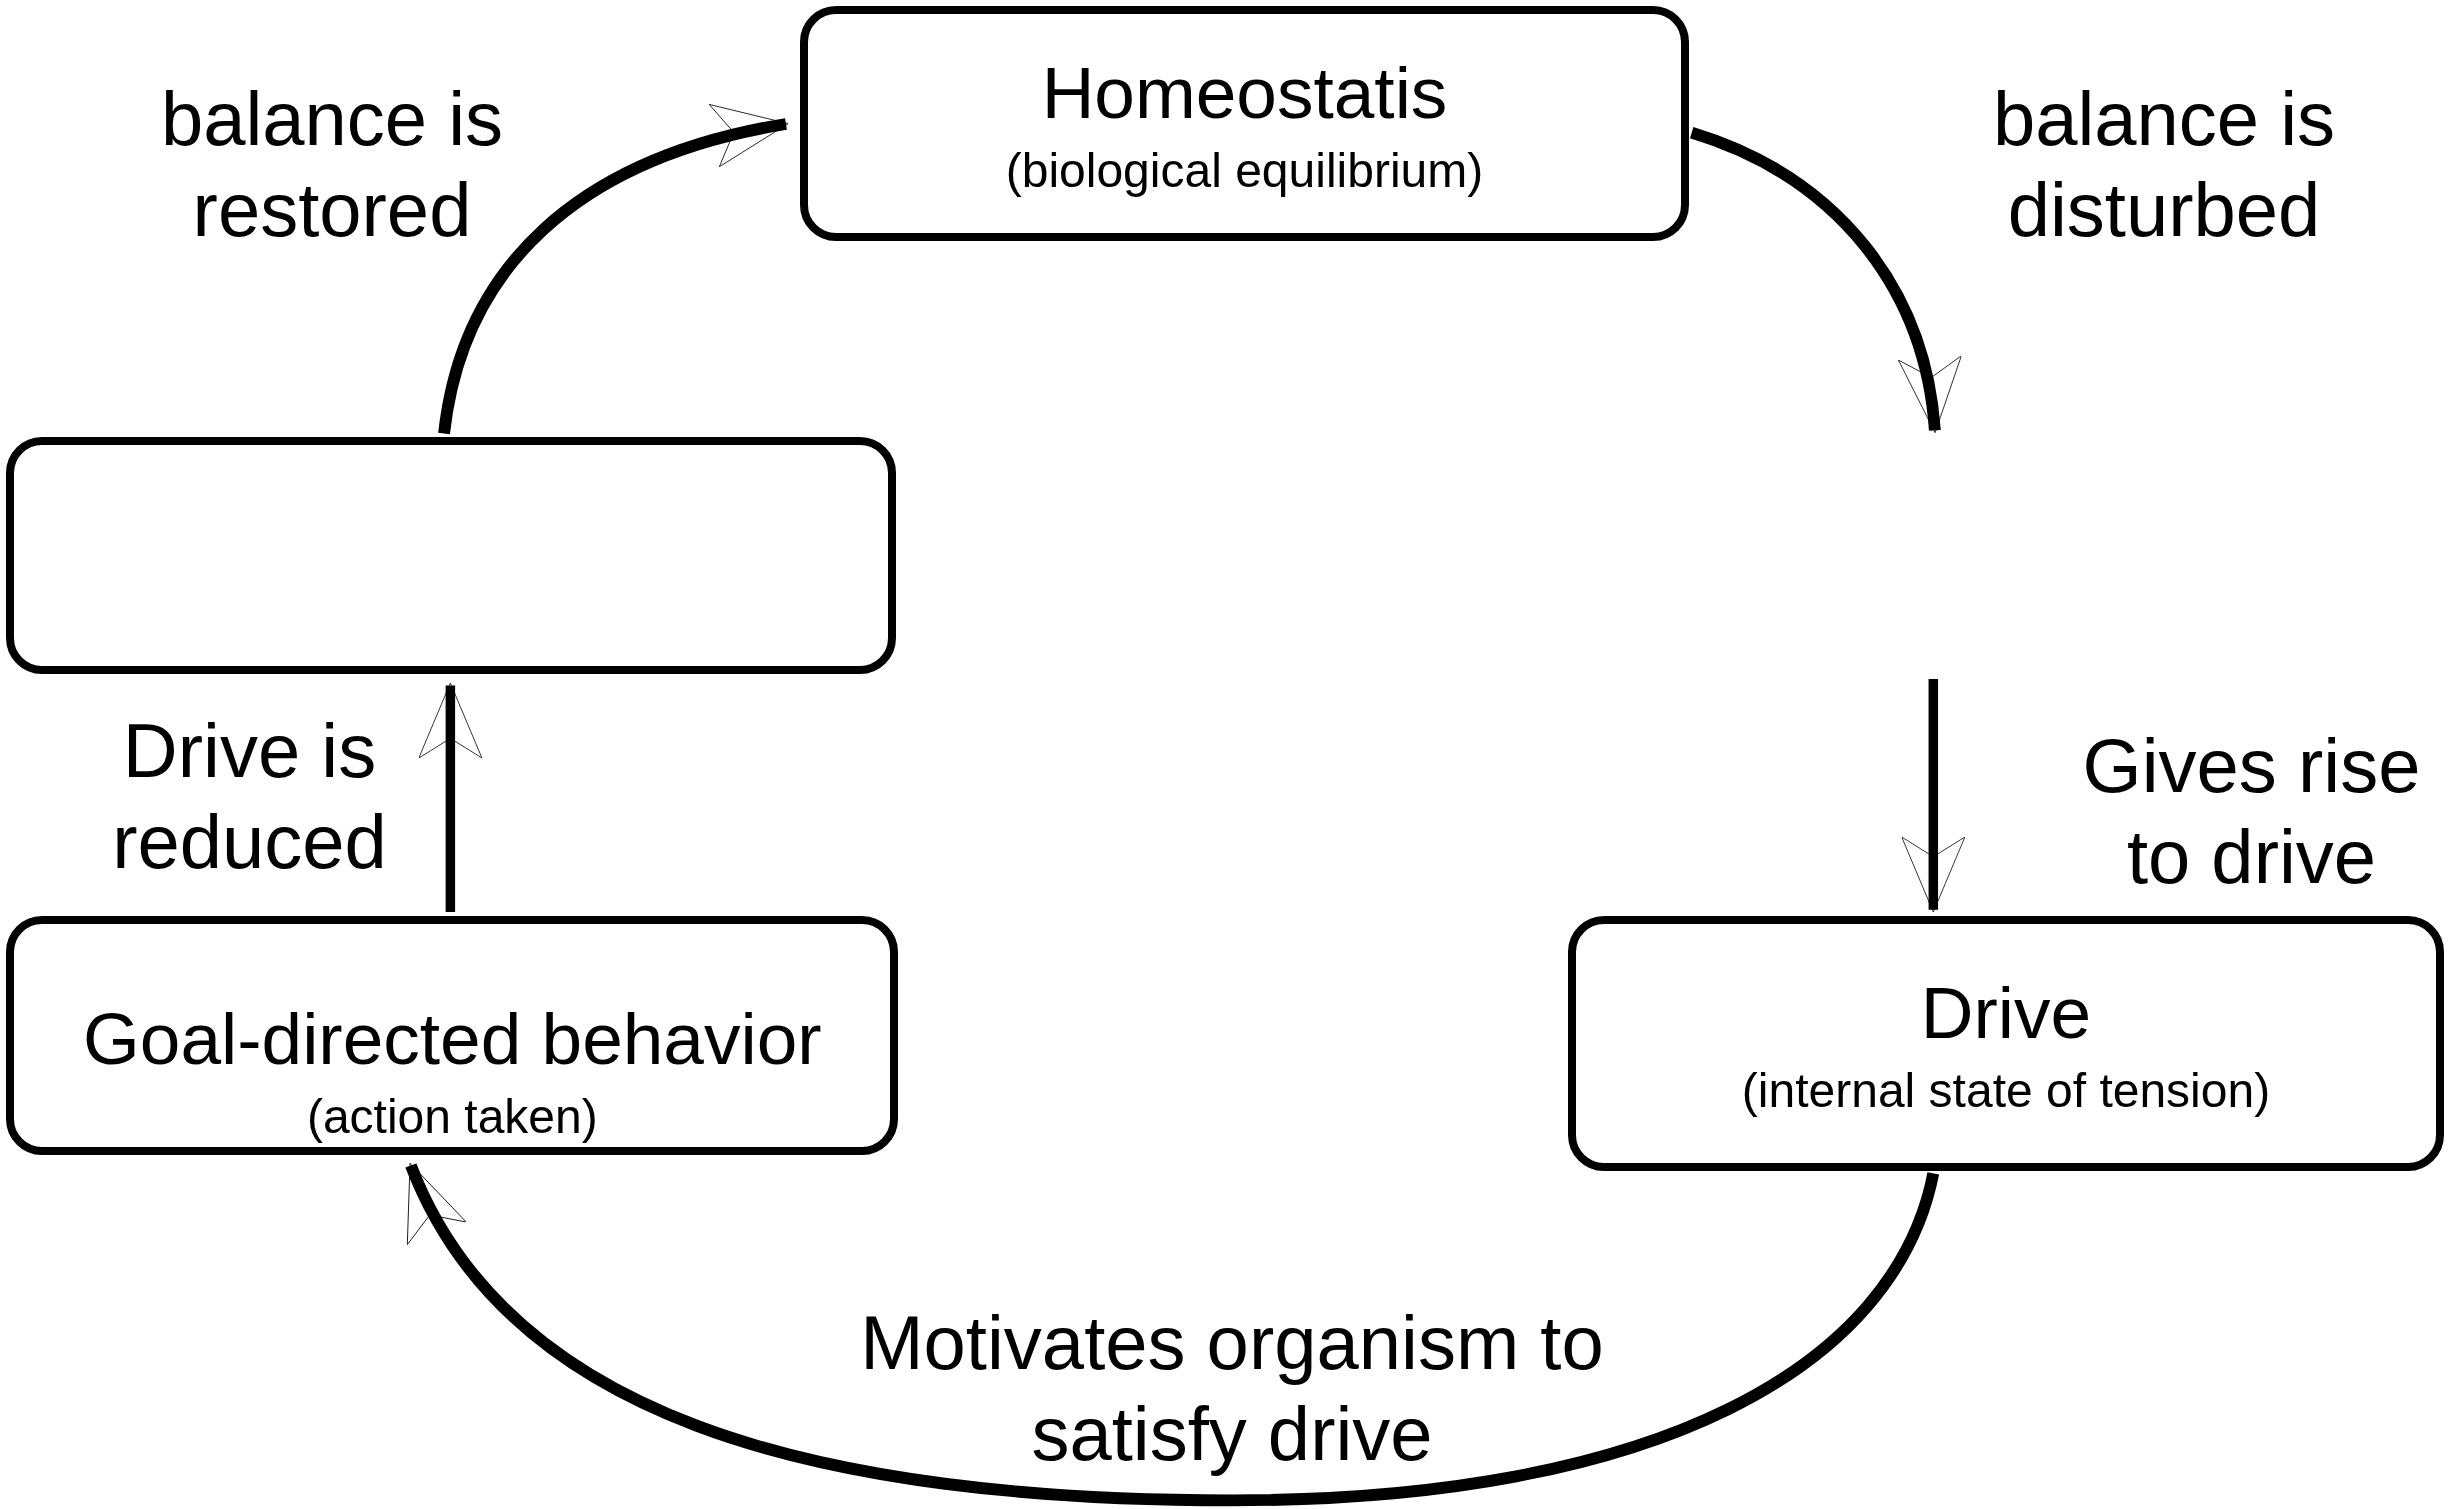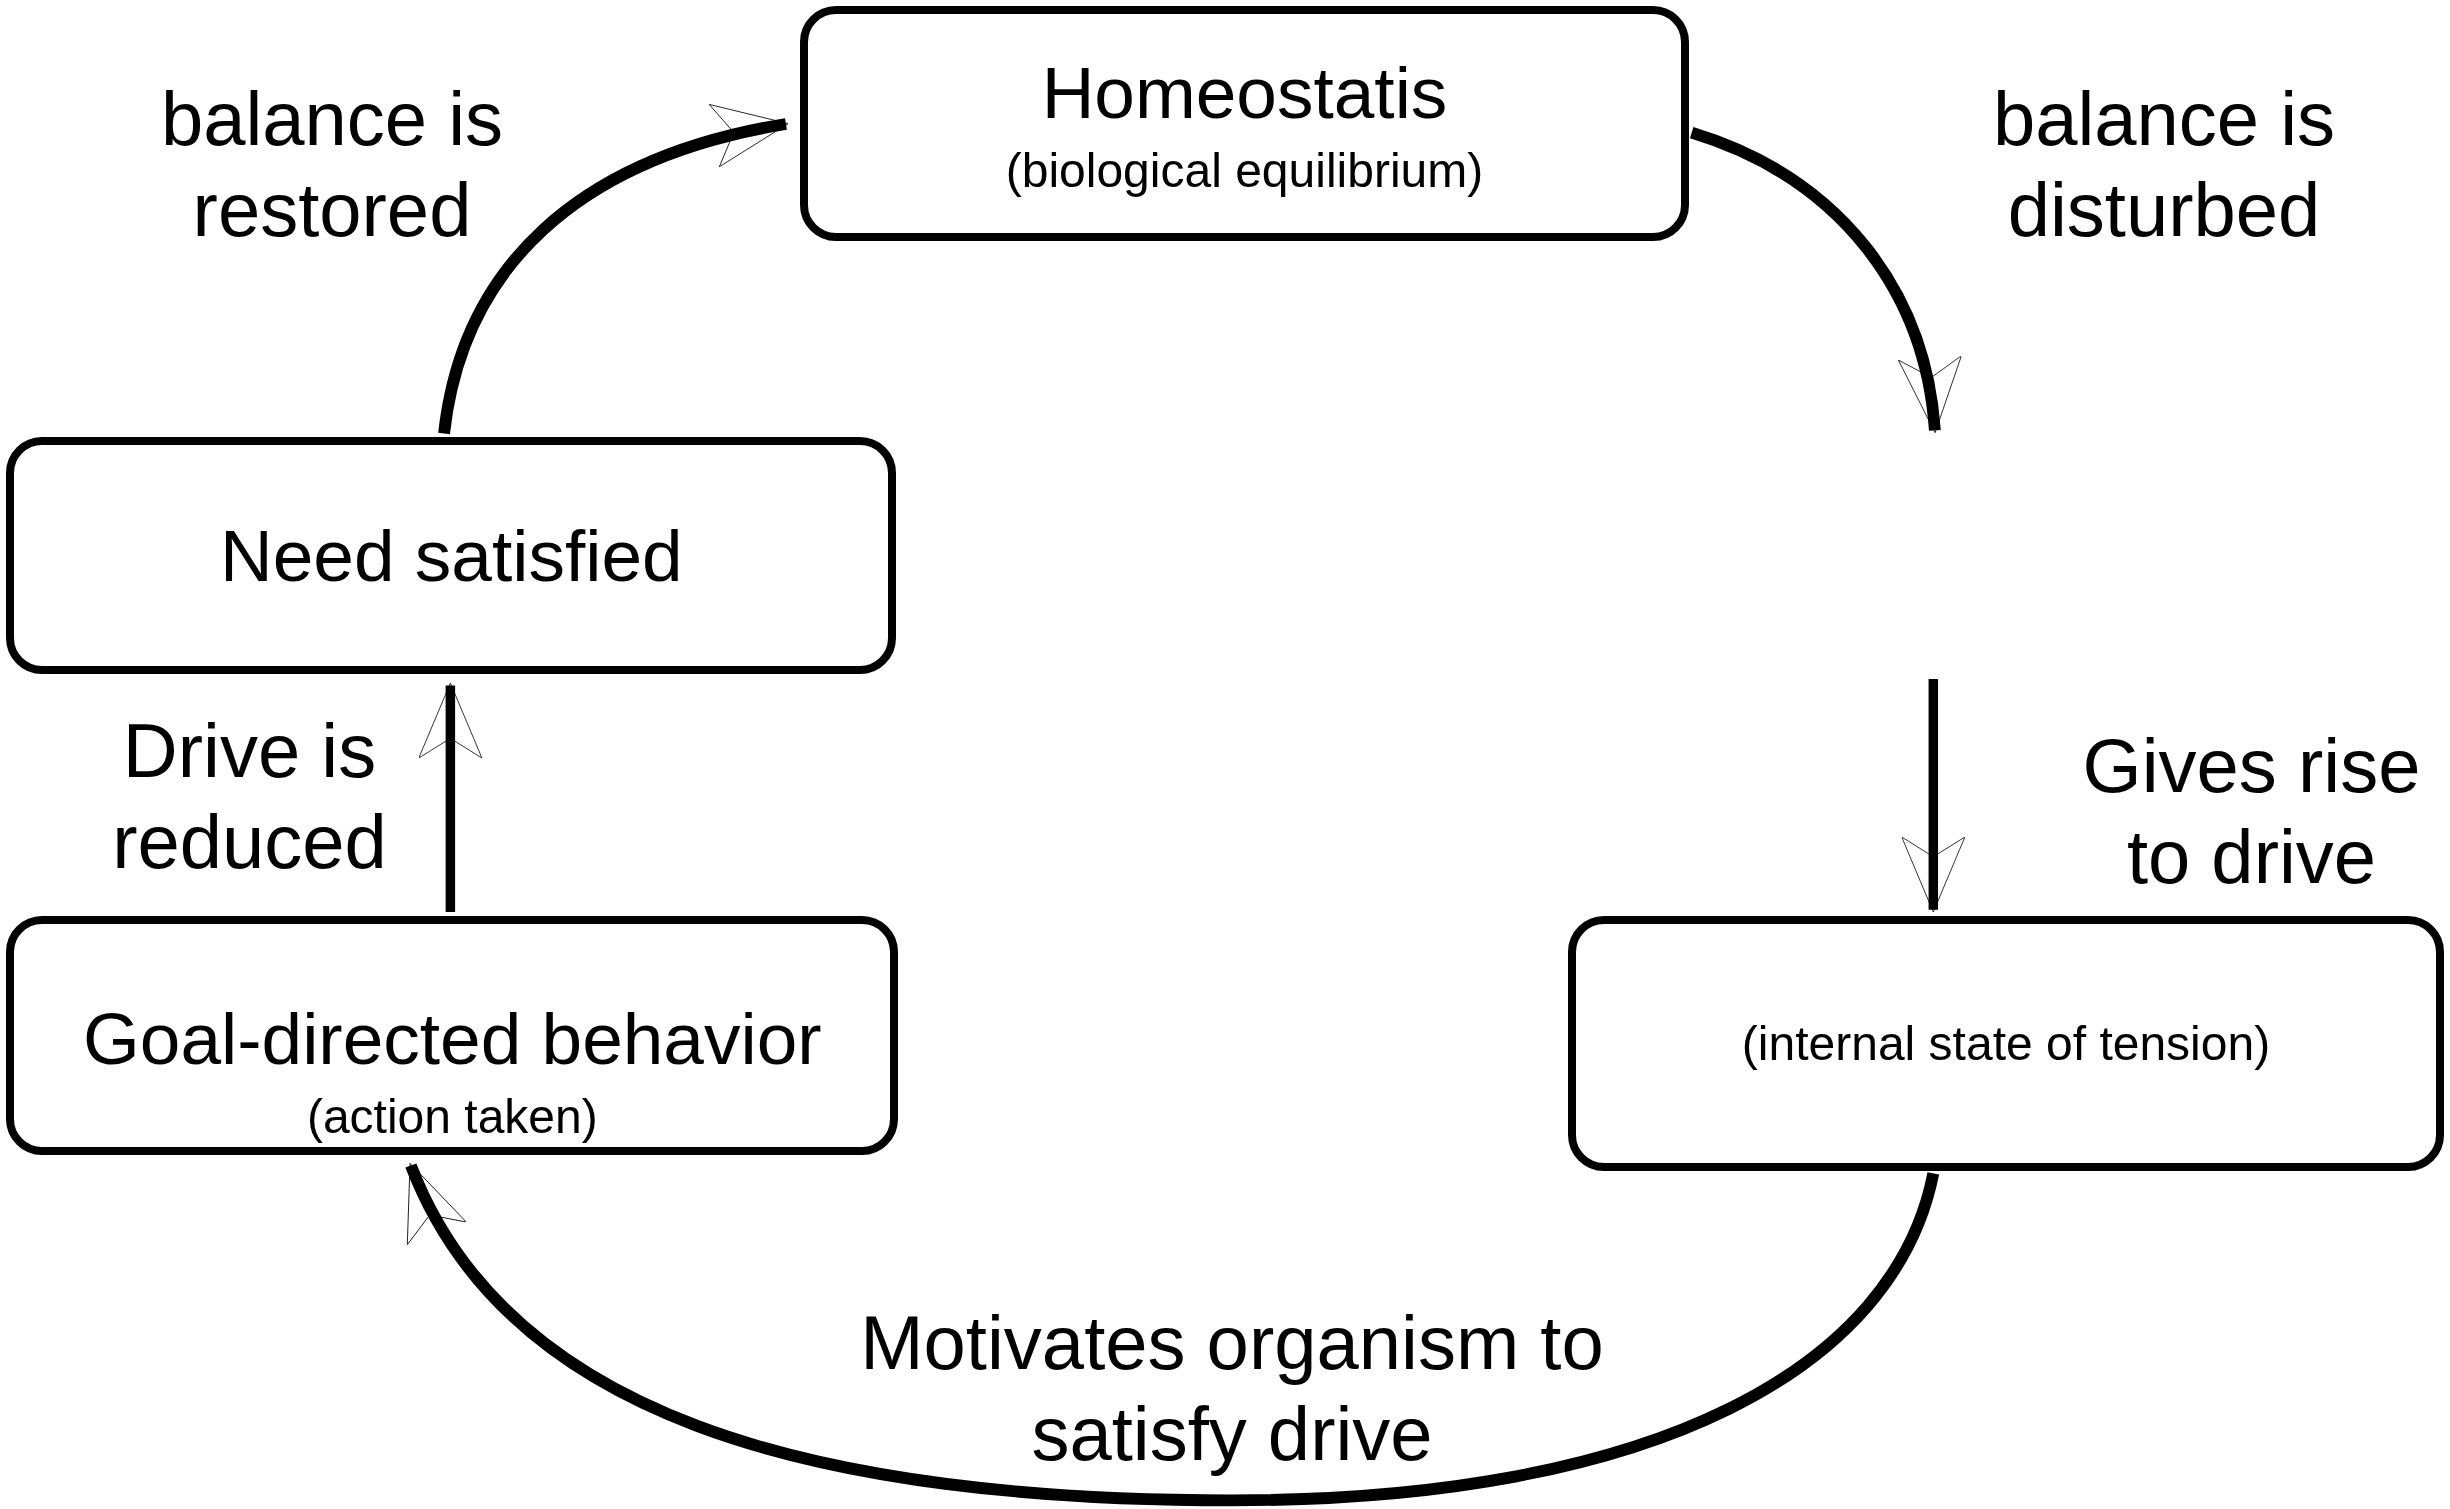--- a/index.html
+++ b/index.html
@@ -90,25 +90,25 @@
     <path class="straight" d="M 570,1155 L 570,868" marker-end="url(#ah)"></path>
   </svg>
 
   <div class="node" id="node-homeostasis">
     <div class="node-title">Homeostatis</div>
     <div class="node-subtitle">(biological equilibrium)</div>
   </div>
 
 
   <div class="node" id="node-drive">
+    <div class="node-title">Drive</div>
     <div class="node-subtitle">(internal state of tension)</div>
   </div>
 
   <div class="node" id="node-need-satisfied">
-    <div class="node-title">Need satisfied</div>
   </div>
 
   <div class="node" id="node-goal">
     <div class="node-title">Goal-directed behavior</div>
     <div class="node-subtitle">(action taken)</div>
   </div>
 
   <div class="edge-label" id="label-balance-restored">balance is restored</div>
 
   <div class="edge-label" id="label-balance-disturbed">balance is disturbed</div>

